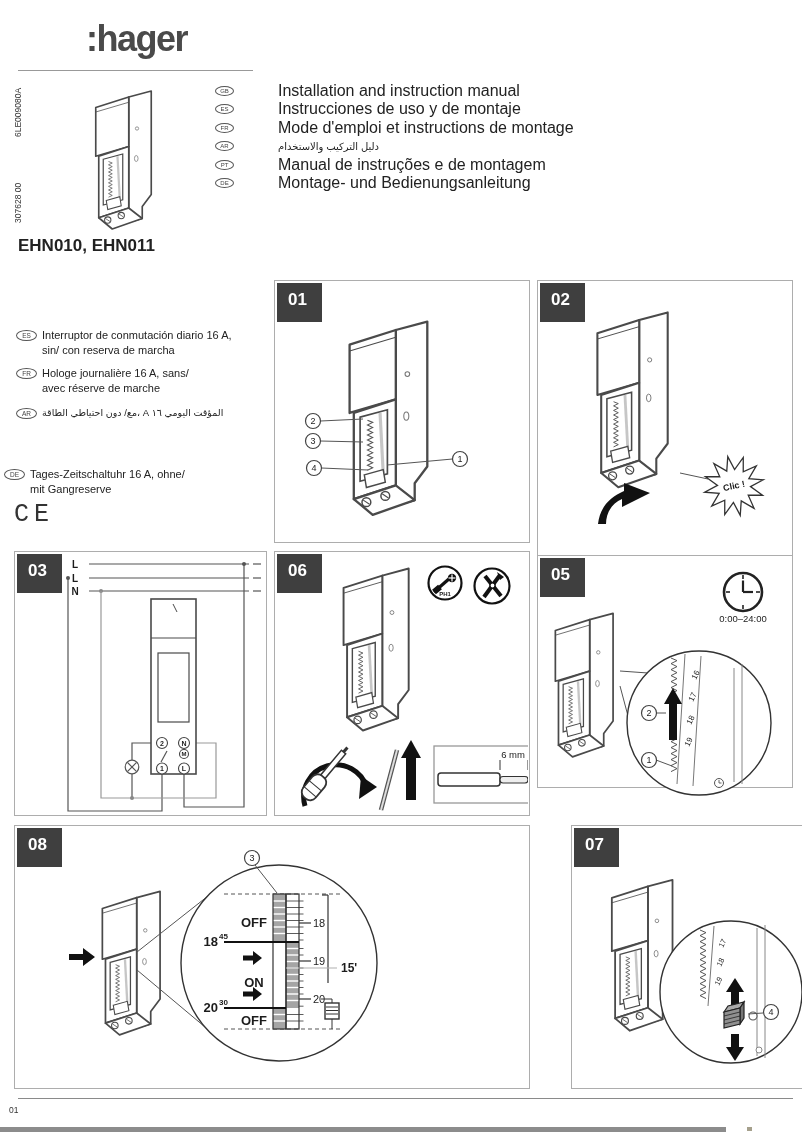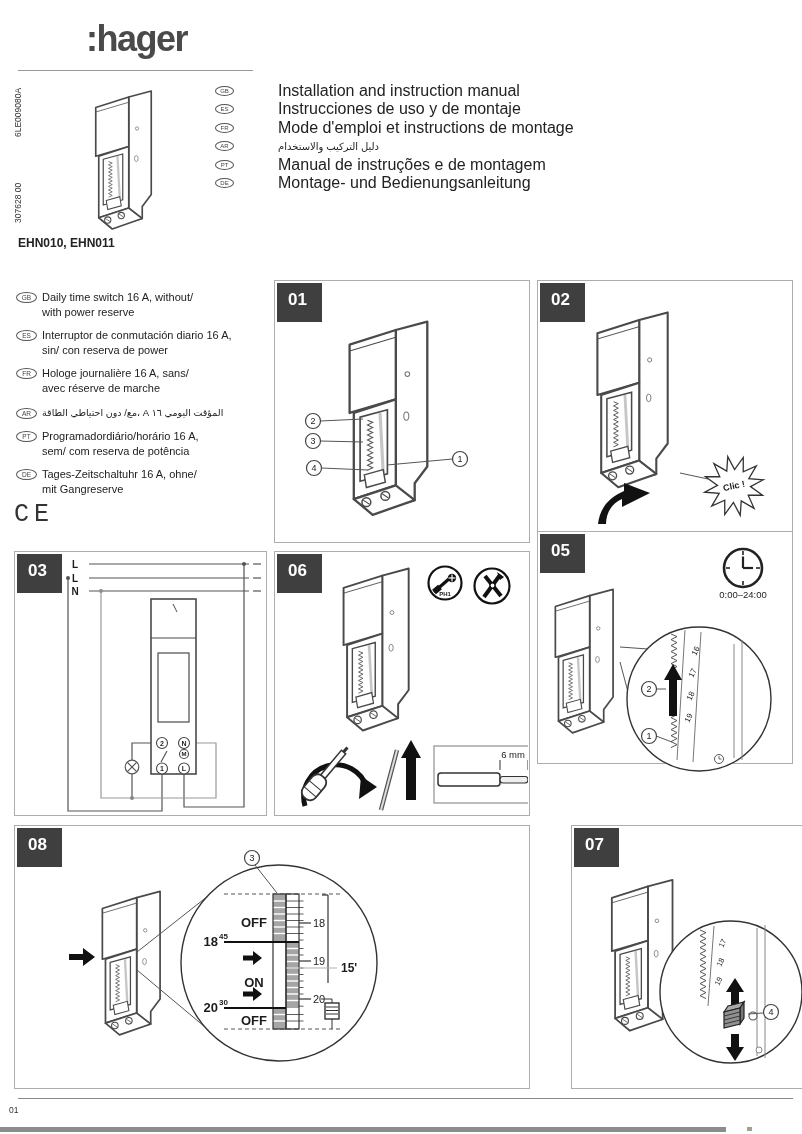--- a/index.html
+++ b/index.html
@@ -8,21 +8,21 @@
   .abs{position:absolute;}
   .logo{font-size:36px;font-weight:bold;color:#4a4a4a;letter-spacing:-1.5px;}
   .hrule{border-top:1.5px solid #999;}
   .vcode{font-size:8.5px;color:#333;transform-origin:0 0;transform:rotate(-90deg);white-space:nowrap;}
   .oval{display:inline-block;border:1px solid #555;border-radius:50%;text-align:center;
         color:#444;vertical-align:middle;box-sizing:border-box;}
   .lang-oval{width:19px;height:10px;font-size:6px;line-height:8.5px;}
   .lrow{height:14px;white-space:nowrap;}
   .ltitle{font-size:16px;color:#222;margin-left:44px;vertical-align:middle;}
   .ltitle.ar{font-size:10px;}
-  .model{font-size:12px;font-weight:bold;color:#222;}
+  .model{font-size:17px;font-weight:bold;color:#222;}
   .drow{white-space:normal;width:250px;}
   .desc-oval{width:21px;height:11px;font-size:6.5px;line-height:9.5px;position:absolute;left:0;top:2px;}
   .dtext{display:block;margin-left:26px;font-size:11px;line-height:14.5px;color:#222;}
   .dtext.ar{font-size:9.5px;line-height:14.5px;}
   .ce{font-family:Liberation Mono, monospace;font-size:25px;font-weight:500;letter-spacing:5px;color:#333;}
   .panel{position:absolute;border:1.5px solid #adadad;background:#fff;box-sizing:border-box;}
   .badge{position:absolute;left:2px;top:2px;width:45px;height:39px;background:#3f3f3f;
          color:#fff;font-size:17px;font-weight:bold;padding-left:11px;padding-top:7px;
          box-sizing:border-box;z-index:3;}
   .panel svg{position:absolute;left:0;top:0;}
@@ -91,45 +91,35 @@
   </div>
   <div class="abs lrow" style="left:215px;top:155px;">
     <span class="oval lang-oval">PT</span><span class="ltitle">Manual de instruções e de montagem</span>
   </div>
   <div class="abs lrow" style="left:215px;top:173.5px;">
     <span class="oval lang-oval">DE</span><span class="ltitle">Montage- und Bedienungsanleitung</span>
   </div>
 
   <div class="abs model" style="left:18px;top:236px;">EHN010, EHN011</div>
 
-  <div class="abs drow" style="left:16px;top:290px;">
-    <span class="oval desc-oval">GB</span>
-    <span class="dtext">Daily time switch 16 A, without/</span>
-    <span class="dtext">with power reserve</span>
-  </div>
   <div class="abs drow" style="left:16px;top:328px;">
     <span class="oval desc-oval">ES</span>
     <span class="dtext">Interruptor de conmutación diario 16 A,</span>
-    <span class="dtext">sin/ con reserva de power</span>
+    <span class="dtext">sin/ con reserva de marcha</span>
   </div>
   <div class="abs drow" style="left:16px;top:366px;">
     <span class="oval desc-oval">FR</span>
     <span class="dtext">Hologe journalière 16 A, sans/</span>
     <span class="dtext">avec réserve de marche</span>
   </div>
   <div class="abs drow" style="left:16px;top:406px;">
     <span class="oval desc-oval">AR</span>
     <span class="dtext ar" dir="rtl" style="text-align:left;">المؤقت اليومي ١٦ A ،مع/ دون احتياطي الطاقة</span>
   </div>
-  <div class="abs drow" style="left:16px;top:429px;">
-    <span class="oval desc-oval">PT</span>
-    <span class="dtext">Programadordiário/horário 16 A,</span>
-    <span class="dtext">sem/ com reserva de potência</span>
-  </div>
-  <div class="abs drow" style="left:16px;top:467px;">
+  <div class="abs drow" style="left:4px;top:467px;">
     <span class="oval desc-oval">DE</span>
     <span class="dtext">Tages-Zeitschaltuhr 16 A, ohne/</span>
     <span class="dtext">mit Gangreserve</span>
   </div>
 
   <div class="abs ce" style="left:14px;top:500px;">CE</div>
 
   <div class="panel" style="left:274px;top:280px;width:256px;height:263px;">
     <div class="badge">01</div>
     <svg width="253" height="260" viewBox="0 0 253 260">
@@ -283,21 +273,21 @@
         <rect x="159" y="194" width="95" height="57" fill="#fff" stroke="#999" stroke-width="1.3"></rect>
         <rect x="163" y="221" width="62" height="13" rx="3" fill="#fff" stroke="#333" stroke-width="1.5"></rect>
         <rect x="225" y="224.5" width="28" height="6.5" rx="3" fill="#eee" stroke="#333" stroke-width="1.2"></rect>
         <line x1="225" y1="218" x2="225" y2="208" stroke="#333" stroke-width="1"></line>
         <line x1="253" y1="218" x2="253" y2="208" stroke="#333" stroke-width="1"></line>
         <text x="238" y="206" text-anchor="middle" font-size="9.5">6 mm</text>
       </g>
     </svg>
   </div>
 
-  <div class="panel" style="left:537px;top:531px;width:256px;height:233px;">
+  <div class="panel" style="left:537px;top:555px;width:256px;height:233px;">
     <div class="badge">05</div>
     <svg width="253" height="262" viewBox="0 0 253 262">
       <use href="#dev" transform="translate(8,48) scale(0.78)"></use>
       <g>
         <circle cx="205" cy="36" r="19" fill="#fff" stroke="#222" stroke-width="2.6"></circle>
         <line x1="205" y1="19" x2="205" y2="23" stroke="#222" stroke-width="1.6"></line>
         <line x1="205" y1="49" x2="205" y2="53" stroke="#222" stroke-width="1.6"></line>
         <line x1="188" y1="36" x2="192" y2="36" stroke="#222" stroke-width="1.6"></line>
         <line x1="218" y1="36" x2="222" y2="36" stroke="#222" stroke-width="1.6"></line>
         <line x1="205" y1="36" x2="205" y2="24.5" stroke="#222" stroke-width="2.2"></line>

